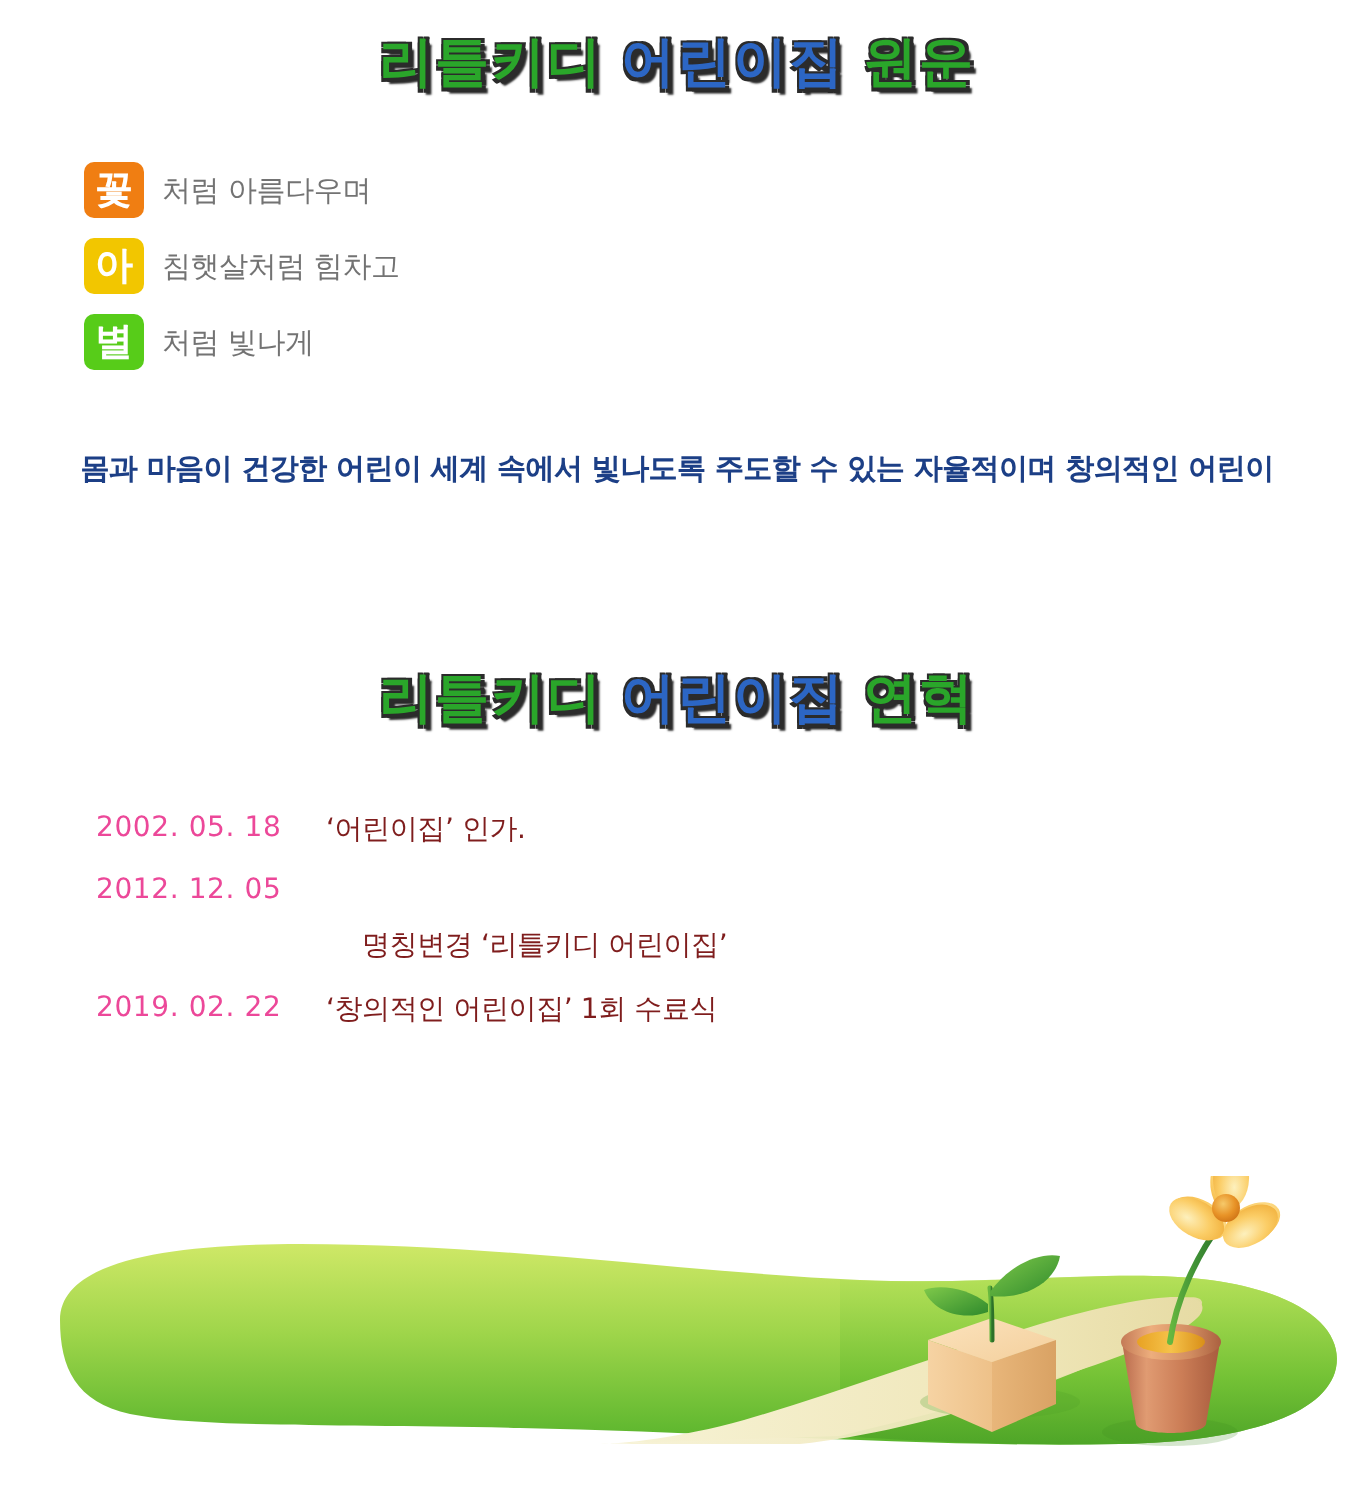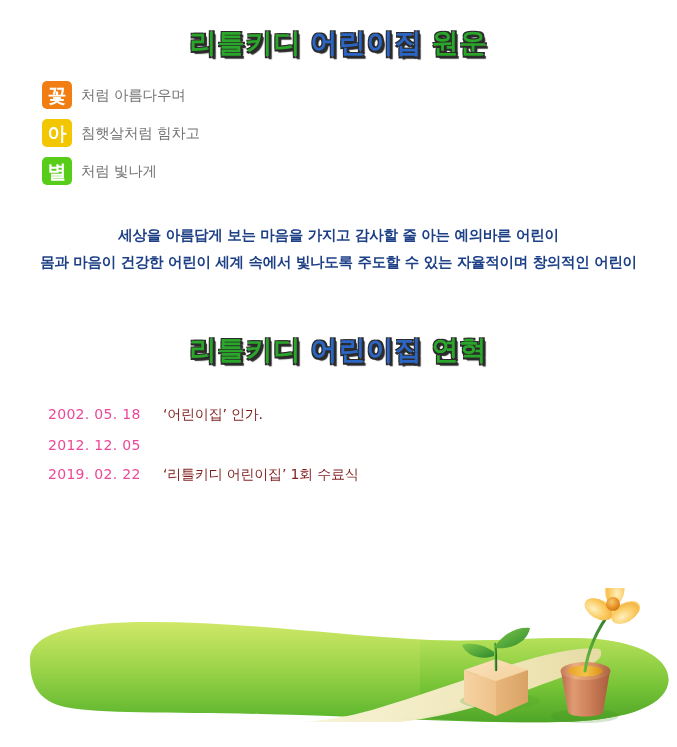--- a/index.html
+++ b/index.html
@@ -37,21 +37,21 @@
        2px  2px 0 #2b2b2b,
       -1px  2px 0 #2b2b2b,
        2px -1px 0 #2b2b2b,
       -1px -1px 0 #2b2b2b,
        3px  3px 1px #2b2b2b;
   }
   .seg-green { color: #2aa62a; }
   .seg-blue  { color: #2c66c4; }
   .seg-space { display: inline-block; width: 9px; }
 
-  #title-won   { top: 18px; margin-top: 11px; }
+  #title-won   { top: 18px; }
   #title-yeonhyeok { top: 336px; }
 
   
   .badge-list {
     position: absolute;
     left: 42px;
     top: 76px;
     width: 400px;
   }
   .badge-row {
@@ -156,43 +156,46 @@
   </div>
 
   <div class="badge-row">
     <span class="badge-chip chip-star">별</span>
     <span class="badge-text">처럼 빛나게</span>
   </div>
 
 </div>
 
 <div class="motto">
-  <span class="motto-line">세상을 아름답게 보는 마음을 가지고 감사할 줄 아는 예의바른 어린이</span>
   <span class="motto-line">몸과 마음이 건강한 어린이 세계 속에서 빛나도록 주도할 수 있는 자율적이며 창의적인 어린이</span>
 </div>
 
 <div class="banner-title" id="title-yeonhyeok">
   <span class="seg seg-green">리틀키디</span><span class="seg-space"></span><span class="seg seg-blue">어린이집</span><span class="seg-space"></span><span class="seg seg-green">연혁</span>
 </div>
 
 <div class="history">
 
   <div class="history-row">
     <span class="history-date">2002. 05. 18</span>
     <span class="history-desc">‘어린이집’ 인가.</span>
   </div>
 
   <div class="history-row">
     <span class="history-date">2012. 12. 05</span>
   </div>
 
+  <div class="history-row sub">
+    <span class="history-date"></span>
+    <span class="history-desc">명칭변경 ‘리틀키디 어린이집’</span>
+  </div>
 
   <div class="history-row">
     <span class="history-date">2019. 02. 22</span>
-    <span class="history-desc">‘리틀키디 어린이집’ 1회 수료식</span>
+    <span class="history-desc">‘창의적인 어린이집’ 1회 수료식</span>
   </div>
 
 
 </div>
 
 <svg id="illustration" viewBox="0 0 677 159" xmlns="http://www.w3.org/2000/svg">
   <defs>
     <linearGradient id="hillGrad" x1="0" y1="0" x2="0" y2="1">
       <stop offset="0%" stop-color="#cfe867"></stop>
       <stop offset="45%" stop-color="#9ed54a"></stop>

